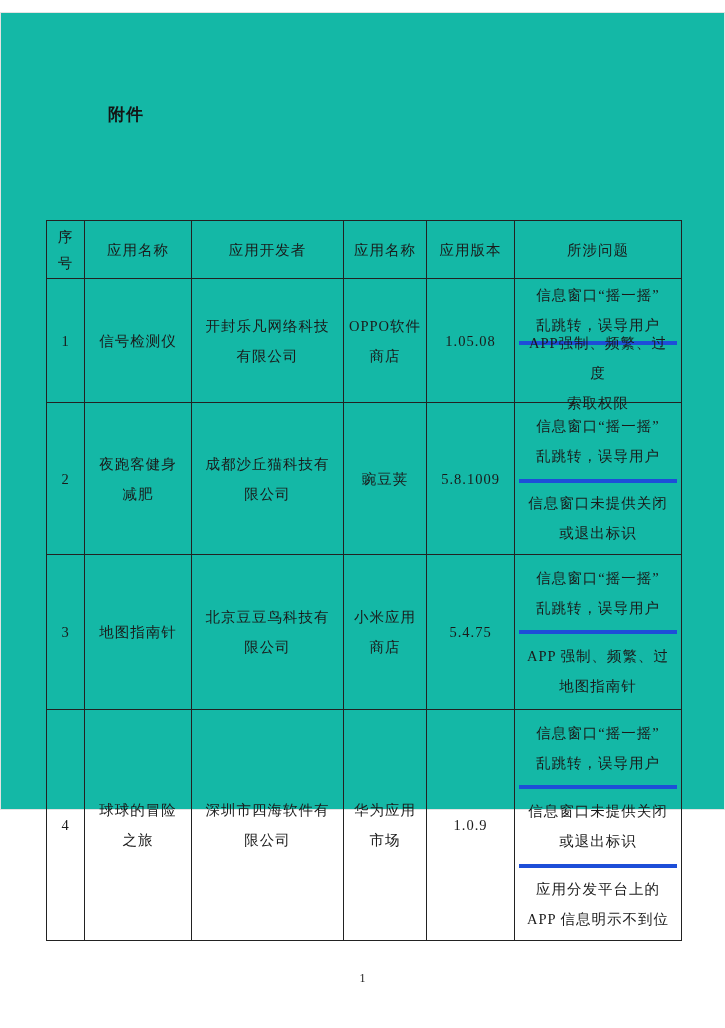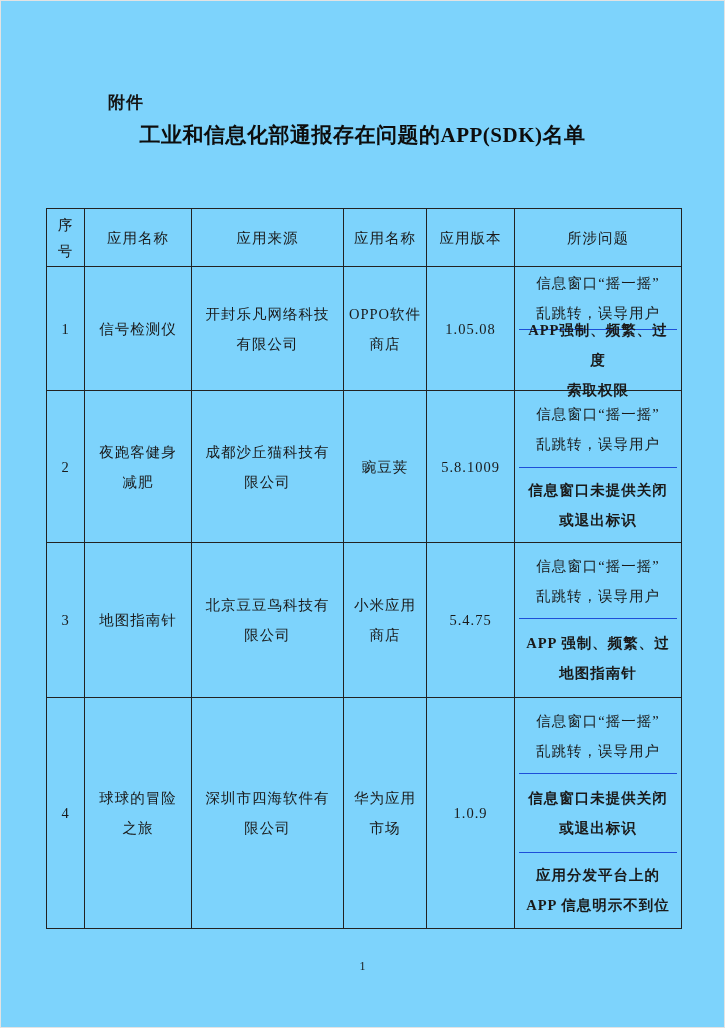--- a/index.html
+++ b/index.html
@@ -6,24 +6,24 @@
   html, body { background: #ffffff; }
   body {
     width: 725px;
     height: 1028px;
     position: relative;
     font-family: "Liberation Serif", "DejaVu Serif", serif;
     color: #1a1a1a;
   }
   .page {
     position: absolute;
-    left: 0; top: 0;
+    left: 0; top: 12px;
     width: 725px;
-    height: 1028px;
-    background: #7dd3fc;
+    height: 798px;
+    background: #14b8a6;
     border: 1px solid #e3e3e3;
   }
   .attachment {
     position: absolute;
     left: 107px;
     top: 90px;
     font-family: "Liberation Sans", "DejaVu Sans", sans-serif;
     font-weight: 600;
     font-size: 17px;
     letter-spacing: 1px;
@@ -71,21 +71,21 @@
   .issue {
     display: flex;
     align-items: center;
     justify-content: center;
     text-align: center;
     white-space: pre-line;
     line-height: 30px;
     letter-spacing: 1px;
     padding: 0 4px;
   }
-  .issue + .issue { border-top: 1px solid #1d4ed8; font-weight: bold; }
+  .issue + .issue { border-top: 4px solid #1d4ed8; }
   tr.row1 .issue { height: 61px; }
   tr.row2 .issue { height: 75px; }
   tr.row3 .issue-0 { height: 74px; }
   tr.row3 .issue-1 { height: 79px; }
   tr.row4 .issue-0 { height: 74px; }
   tr.row4 .issue-1 { height: 79px; }
   tr.row4 .issue-2 { height: 76px; }
   .page-number {
     position: absolute;
     left: 0;
@@ -97,36 +97,35 @@
     color: #1a1a1a;
   }
 </style>
 </head>
 <body>
 
 <div class="page">
 
   <div class="attachment">附件</div>
 
-  <div class="doc-title">工业和信息化部通报存在问题的APP(SDK)名单</div>
 
   <table class="report">
     <colgroup>
       <col style="width:38px">
       <col style="width:107px">
       <col style="width:152px">
       <col style="width:83px">
       <col style="width:88px">
       <col style="width:167px">
     </colgroup>
     <thead>
       <tr>
         <th class="th-no"><span>序号</span></th>
         <th><span>应用名称</span></th>
-        <th><span>应用来源</span></th>
+        <th><span>应用开发者</span></th>
         <th><span>应用名称</span></th>
         <th><span>应用版本</span></th>
         <th><span>所涉问题</span></th>
       </tr>
     </thead>
     <tbody>
       <tr class="row1">
         <td><span>1</span></td>
         <td><span>信号检测仪</span></td>
         <td><span>开封乐凡网络科技

